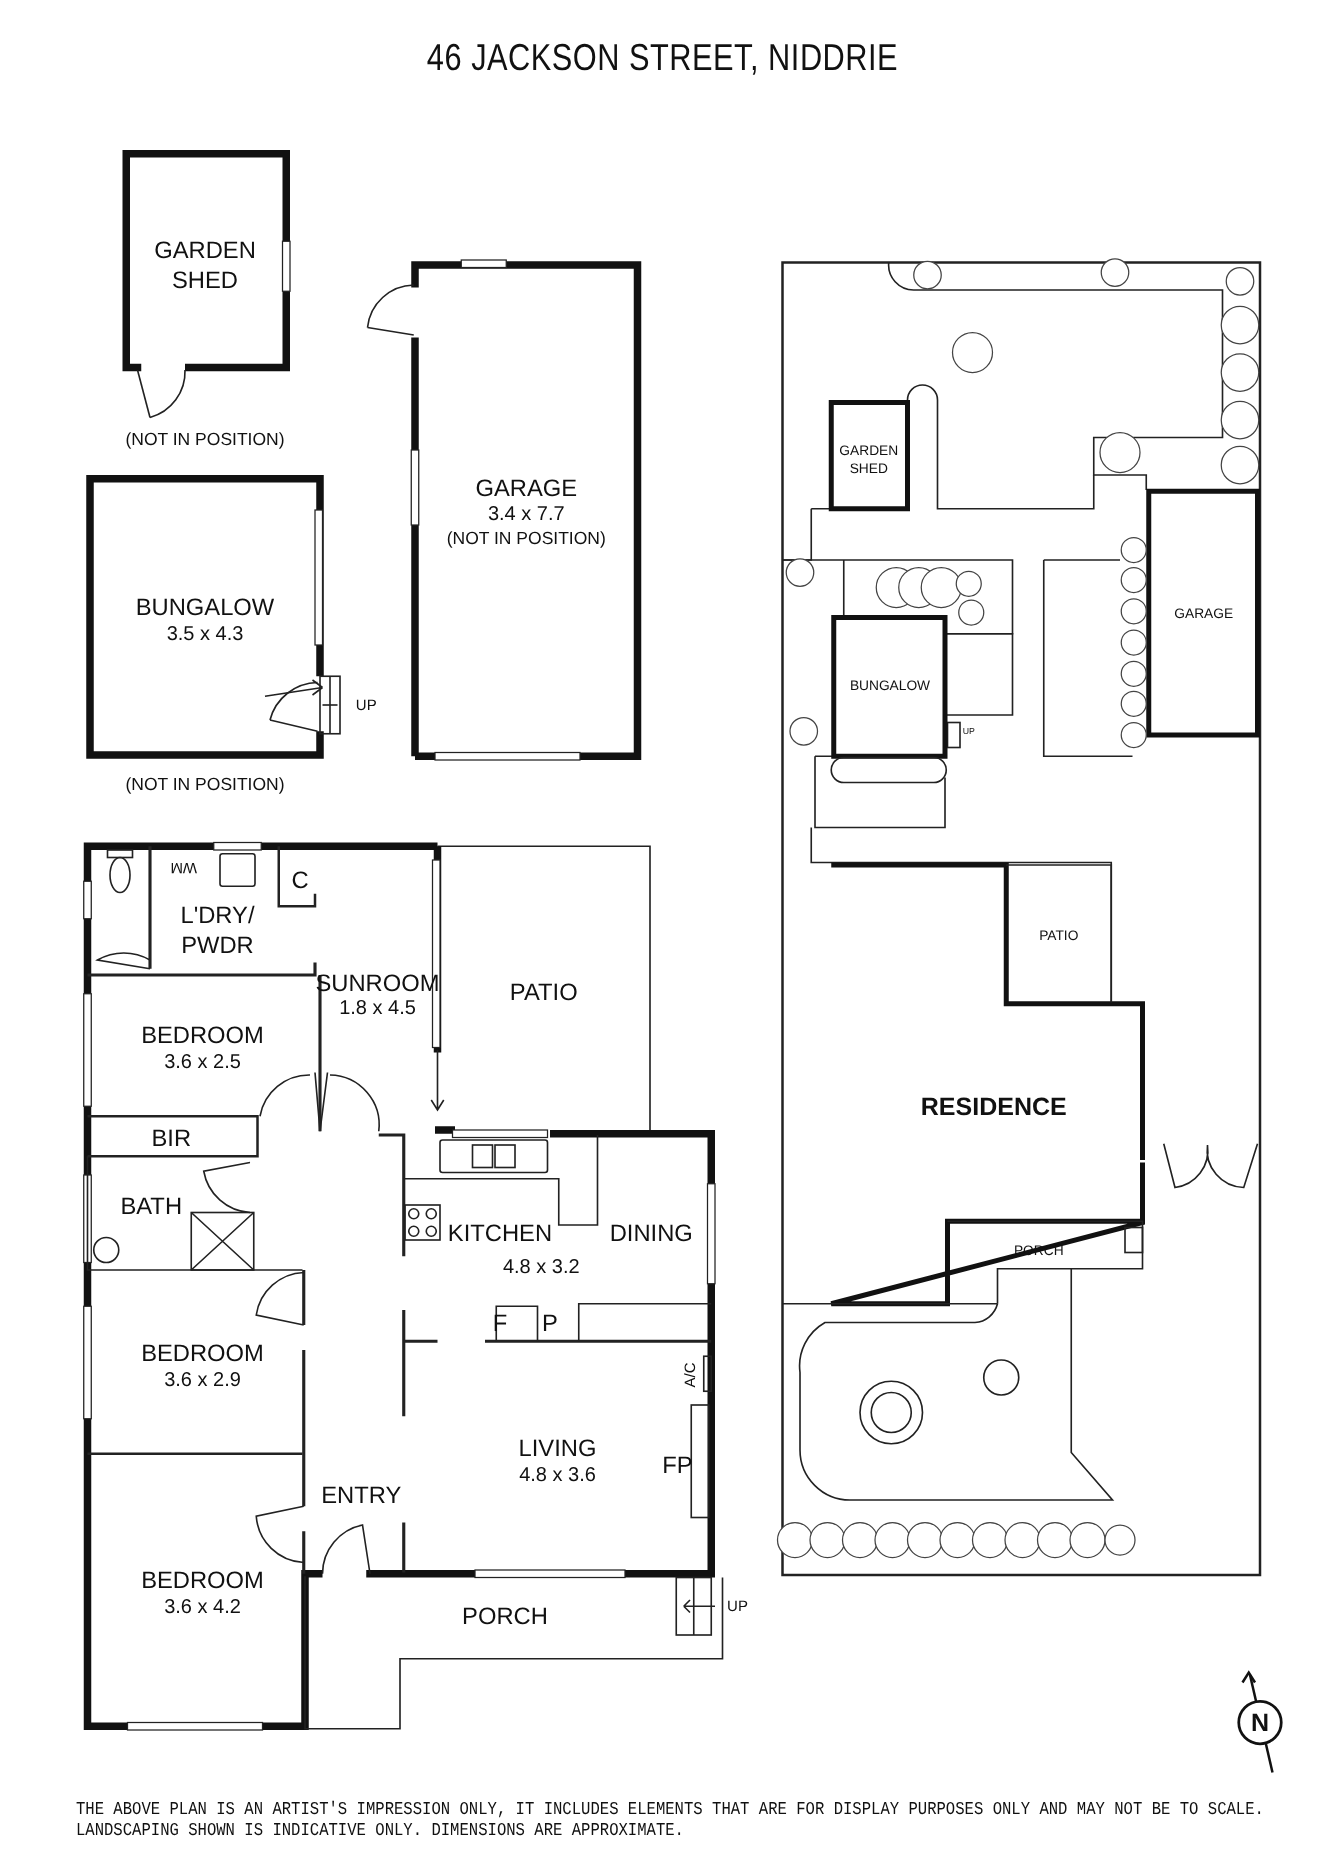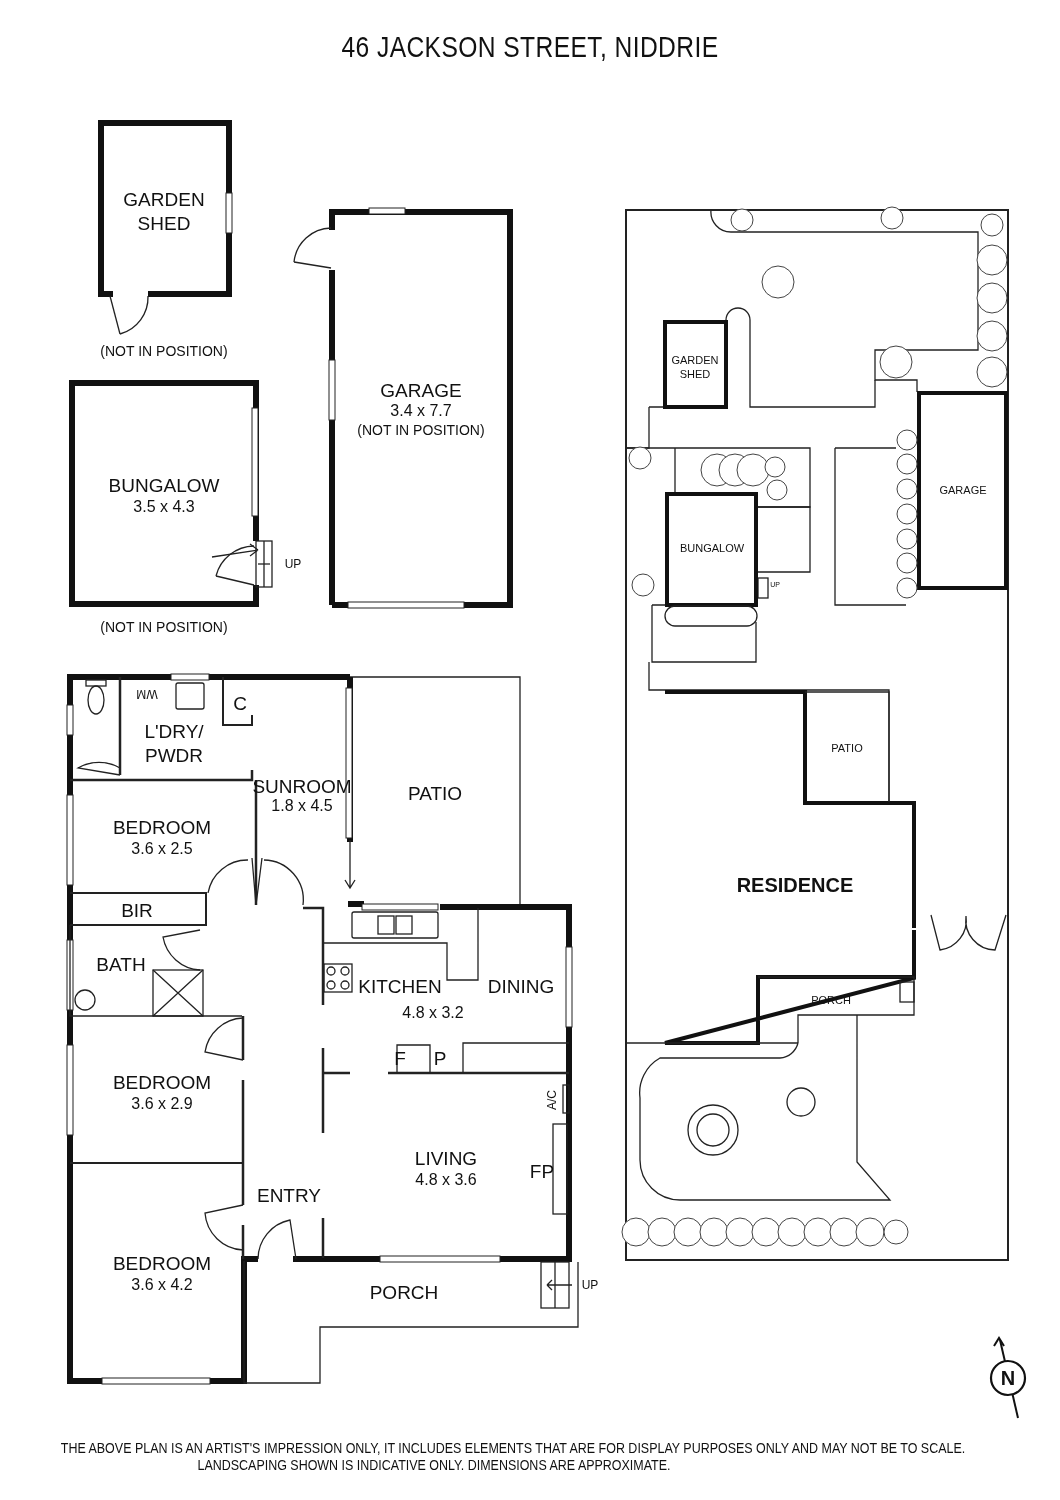--- a/index.html
+++ b/index.html
@@ -8,21 +8,21 @@
   svg.plan { position: absolute; left: 0; top: 0; }
   .lbl { font-family: "Liberation Sans", sans-serif; fill: #111; text-anchor: middle; }
   .room { font-size: 19px; }
   .dim { font-size: 16px; }
   .note { font-size: 14px; }
   .sm { font-size: 12px; }
   .wall { stroke: #111; stroke-width: 6; fill: none; }
   .thin { stroke: #222; stroke-width: 1.3; fill: none; }
   .win { stroke: #222; stroke-width: 1; fill: #fff; }
   .plant { stroke: #444; stroke-width: 1; fill: #fff; }
-  .footer { position: absolute; left: 0; top: 1440px; width: 868px; text-align: center; font-size: 14.5px; line-height: 17px; }
+  .footer { position: absolute; left: 0; top: 1440px; width: 868px; font-size: 14.5px; line-height: 17px; font-family: Liberation Mono, monospace; }
   .footer span { display: block; transform: scaleX(0.86); transform-origin: center; white-space: nowrap; }
 </style>
 </head>
 <body>
 
 <div class="title">46 JACKSON STREET, NIDDRIE</div>
 
 <svg class="plan" width="1060" height="1500" viewBox="0 0 1060 1500">
 
   <g>

